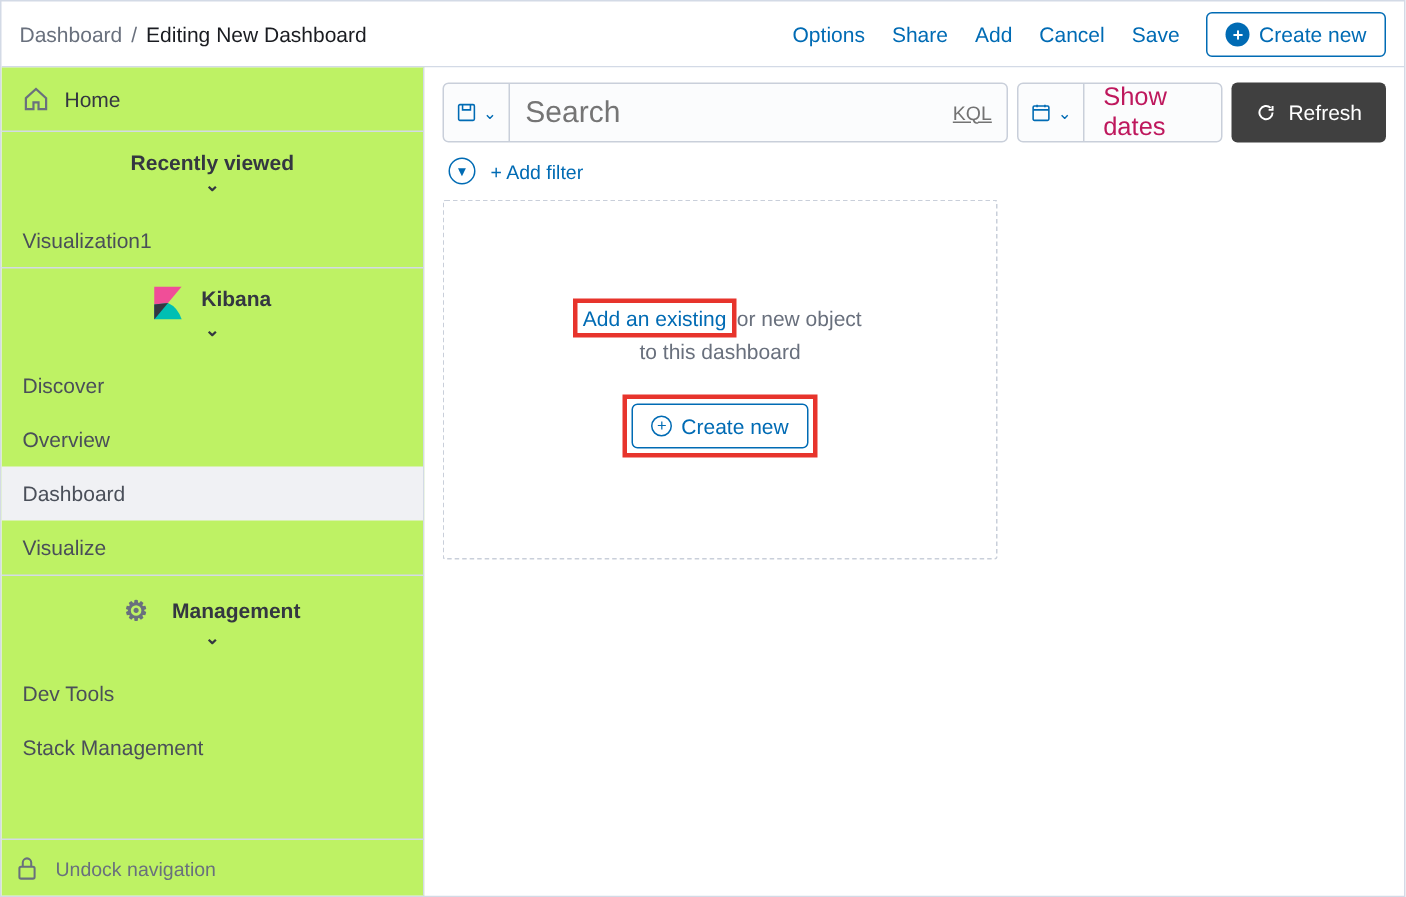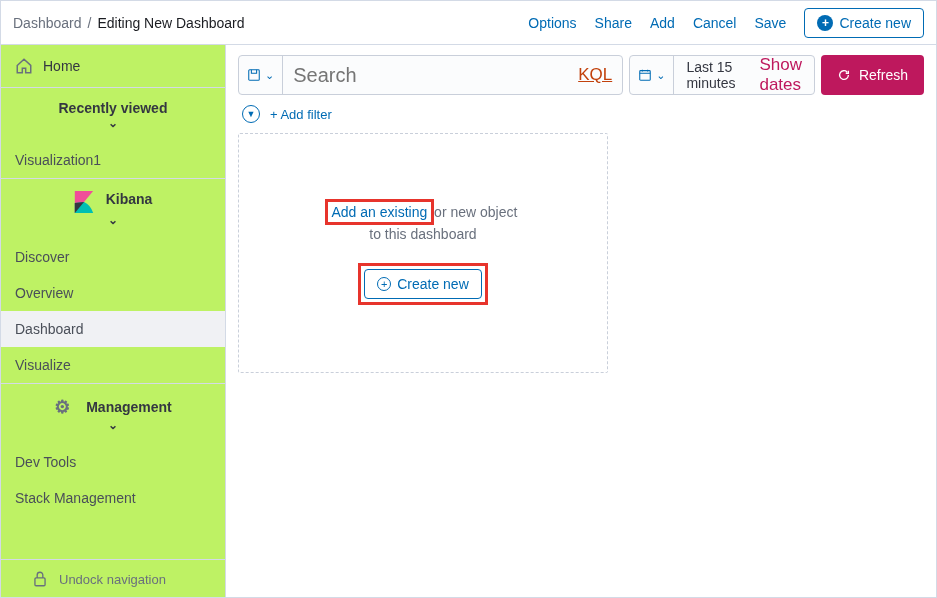--- a/index.html
+++ b/index.html
@@ -15,35 +15,35 @@
 .btn-outline .plus-circle-hollow { width: 14px; height: 14px; border-radius: 50%; border: 1.5px solid #006bb4; color: #006bb4; display: flex; align-items: center; justify-content: center; font-size: 11px; line-height: 1; }
 
 .layout { display: flex; height: 553px; }
 .sidebar { width: 282px; border-right: 1px solid #d3dae6; display: flex; flex-direction: column; background: #bef264; }
 .side-item { display: flex; align-items: center; padding: 12px 14px; gap: 10px; cursor: pointer; color: #343741; }
 .side-item.home { border-bottom: 1px solid #d3dae6; font-weight: 400; }
 .side-section-head { display: flex; align-items: center; justify-content: space-between; padding: 12px 14px; font-weight: 700; border-top: 1px solid #d3dae6; cursor: pointer; flex-direction: column; }
 .side-section-head.first { border-top: none; }
 .side-sub { padding: 10px 14px; color: #4a4f59; cursor: pointer; }
 .side-sub.active { background: #f0f1f4; }
-.side-foot { margin-top: auto; border-top: 1px solid #d3dae6; display: flex; align-items: center; gap: 10px; padding: 10px 30px; color: #69707d; cursor: pointer; font-size: 13px; }
+.side-foot { margin-top: auto; border-top: 1px solid #d3dae6; display: flex; align-items: center; gap: 10px; padding: 10px 8px; color: #69707d; cursor: pointer; font-size: 13px; }
 .chev { color: #343741; font-size: 12px; }
 .icon { width: 18px; height: 18px; display: inline-flex; align-items: center; justify-content: center; color: #69707d; }
 
 .main { flex: 1; padding: 10px 12px; background: #fff; }
 .querybar { display: flex; gap: 6px; align-items: stretch; height: 40px; }
 .qb-box { border: 1px solid #c9cfda; border-radius: 4px; display: flex; align-items: center; background: #fbfcfd; }
 .qb-pill { display: flex; align-items: center; gap: 4px; padding: 0 8px; height: 100%; border-right: 1px solid #c9cfda; color: #006bb4; cursor: pointer; }
 .qb-search { flex: 1; display: flex; align-items: center; }
 .qb-search input { border: none; background: transparent; padding: 0 10px; flex: 1; font-size: 20px; color: #69707d; outline: none; }
-.qb-kql { padding: 0 10px; color: #c2410c; cursor: pointer; font-size: 17px; text-decoration: underline; }
+.qb-kql { padding: 0 10px; color: #737373; cursor: pointer; font-size: 13px; text-decoration: underline; }
 .qb-date { display: flex; }
 .qb-date-text { padding: 0 12px; color: #343741; display: flex; align-items: center; }
 .qb-showdates { padding: 0 12px; color: #be185d; display: flex; align-items: center; cursor: pointer; font-size: 17px; }
-.btn-primary { background: #be185d; color: #fff; border: none; border-radius: 4px; padding: 0 16px; display: flex; align-items: center; gap: 8px; cursor: pointer; font-size: 14px; }
+.btn-primary { background: #404040; color: #fff; border: none; border-radius: 4px; padding: 0 16px; display: flex; align-items: center; gap: 8px; cursor: pointer; font-size: 14px; }
 
 .filterbar { display: flex; align-items: center; gap: 10px; padding: 10px 4px; color: #006bb4; font-size: 13px; }
 .filter-icon { width: 18px; height: 18px; border: 1px solid #006bb4; border-radius: 50%; display: flex; align-items: center; justify-content: center; font-size: 9px; }
 
 .dropzone { border: 1px dashed #c9cfda; border-radius: 2px; height: 240px; display: flex; flex-direction: column; align-items: center; justify-content: center; gap: 18px; max-width: 370px; }
 .dropzone-text { color: #69707d; text-align: center; line-height: 1.6; }
 .link-inline { color: #006bb4; cursor: pointer; }
 .highlight-red { border: 3px solid #e7342c; padding: 2px 4px; margin: -2px -4px; display: inline; }
 .highlight-red-btn { border: 3px solid #e7342c; padding: 3px; display: inline-block; }
 
@@ -143,21 +143,20 @@
         <span class="qb-kql">KQL</span>
       </div>
       <div class="qb-box qb-date">
         <div class="qb-pill">
           <svg width="14" height="14" viewBox="0 0 16 16" fill="none" stroke="#006bb4" stroke-width="1.2">
               <rect x="2" y="3" width="12" height="11" rx="1"></rect>
               <path d="M2 6h12M5 2v2M11 2v2"></path>
             </svg>
           <span style="color:#006bb4;font-size:11px;">⌄</span>
         </div>
-        <span class="qb-date-text">Last 15 minutes</span>
         <span class="qb-showdates">Show dates</span>
       </div>
       <button class="btn-primary">
         <svg width="14" height="14" viewBox="0 0 16 16" fill="none" stroke="#fff" stroke-width="1.5">
             <path d="M13 8a5 5 0 11-1.5-3.5M13 3v3h-3"></path>
           </svg>
         <span>Refresh</span>
       </button>
     </div>
 

